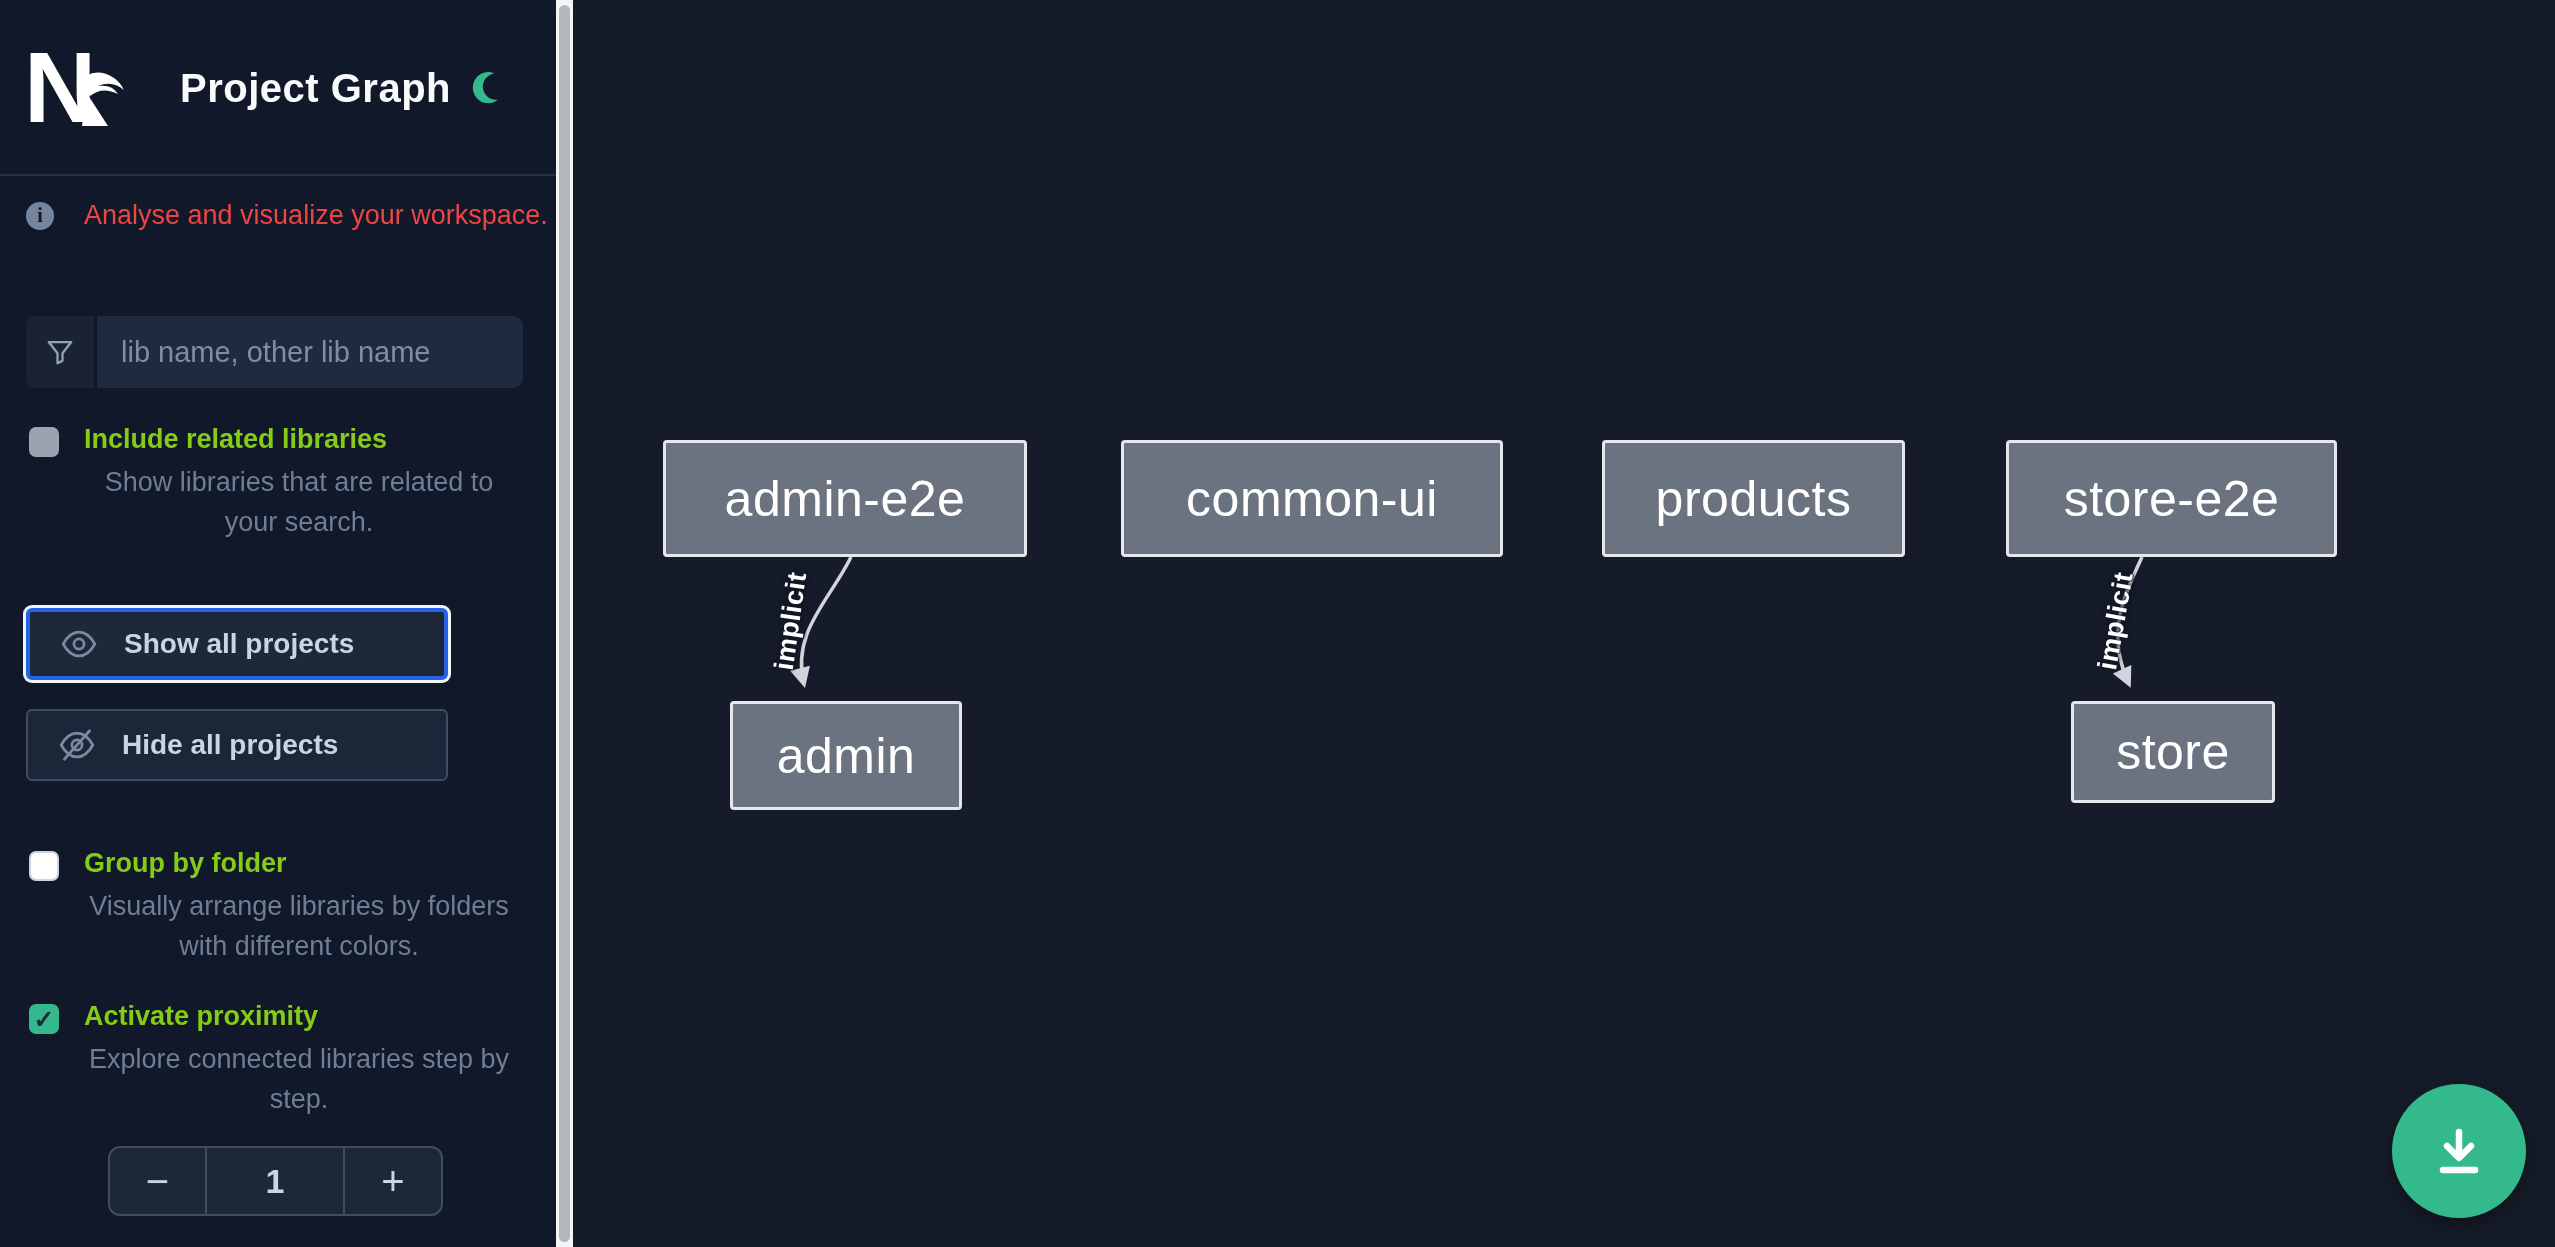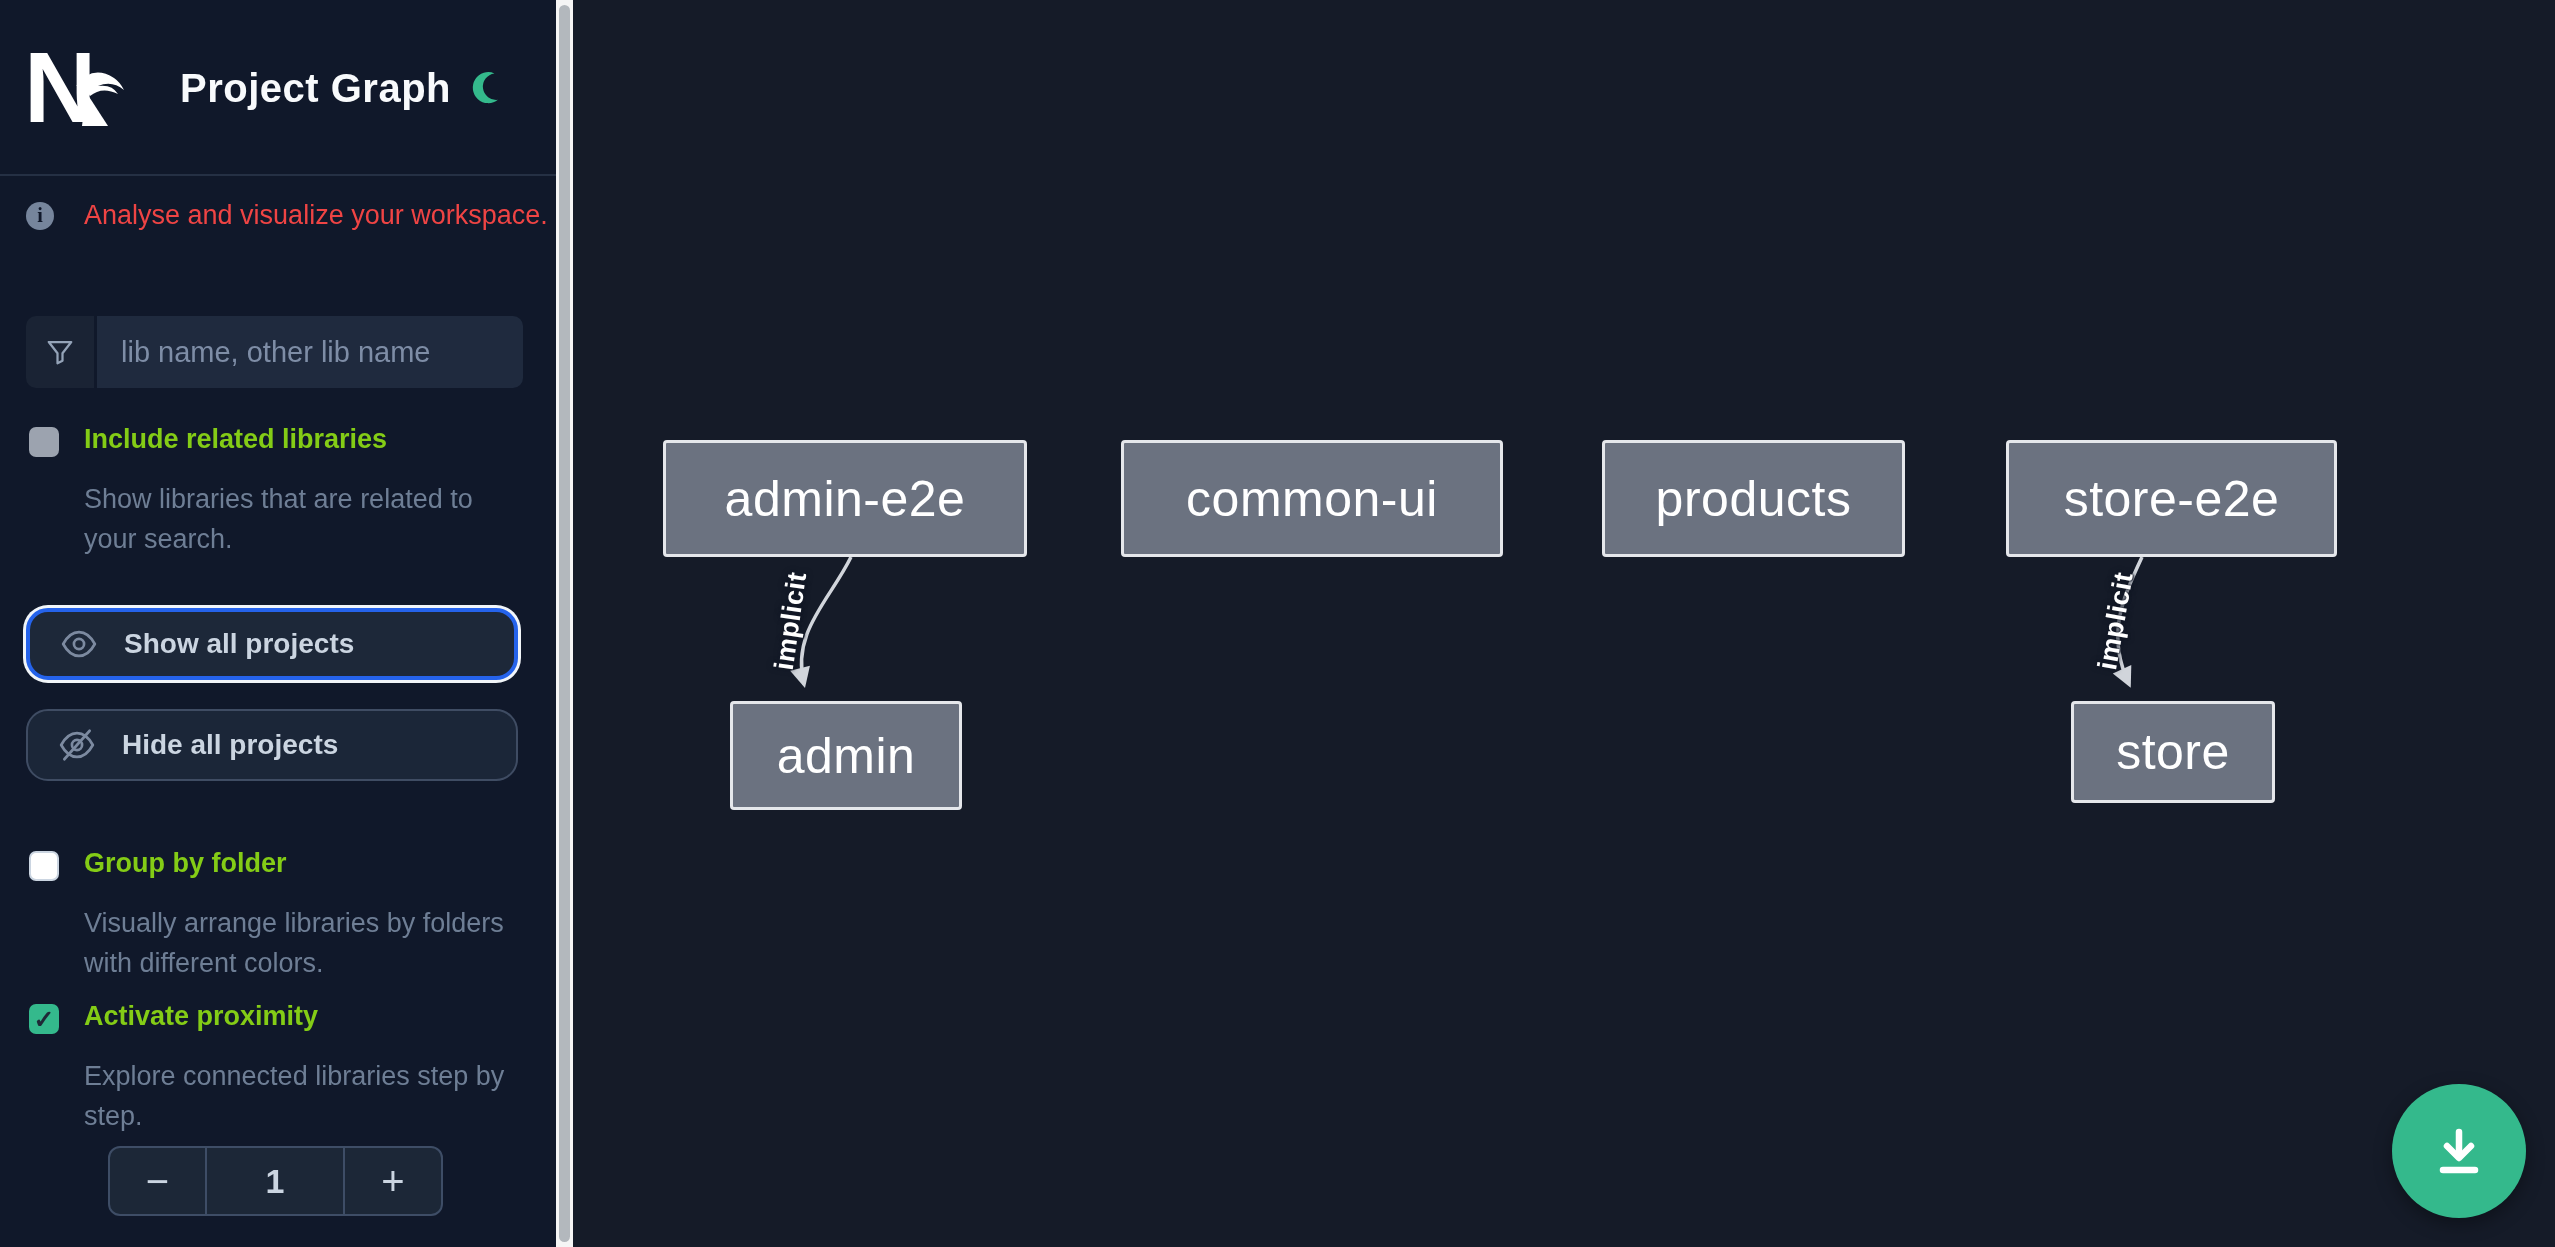--- a/index.html
+++ b/index.html
@@ -98,27 +98,27 @@
   }
   .checkbox.gray  { background:#9ca3af; }
   .checkbox.white { background:#ffffff; border:2px solid #cbd5e1; }
   .checkbox.checked {
     background:#34b98c;
     display:flex; align-items:center; justify-content:center;
     color:#1f2937; font-size:25px; font-weight:700;
   }
   .toggle-text { margin-left:55px; }
   .toggle-label { font-size:27px; font-weight:600; color:#84cc16; cursor:pointer; }
-  .toggle-desc { font-size:27px; color:#6e7e95; line-height:40px; margin-top:24px; width:430px; }
+  .toggle-desc { font-size:27px; color:#6e7e95; line-height:40px; margin-top:7px; width:430px;text-align:center; }
 
   .action-btn {
-    position:absolute; left:26px; width:492px; height:72px;
+    position:absolute; left:26px; width:422px; height:72px;
     background:#1b2638;
     border:2px solid #3f4c63;
-    border-radius:22px;
+    border-radius:6px;
     display:flex; align-items:center;
     padding-left:30px;
     cursor:pointer;
     color:#cbd5e1; font-size:28px; font-weight:600;
     font-family:"Liberation Sans", sans-serif;
   }
   .action-btn .btn-label { margin-left:26px; }
   .action-btn.focused {
     border:4px solid #2563eb;
     box-shadow:0 0 0 3px #f1f5f9;

